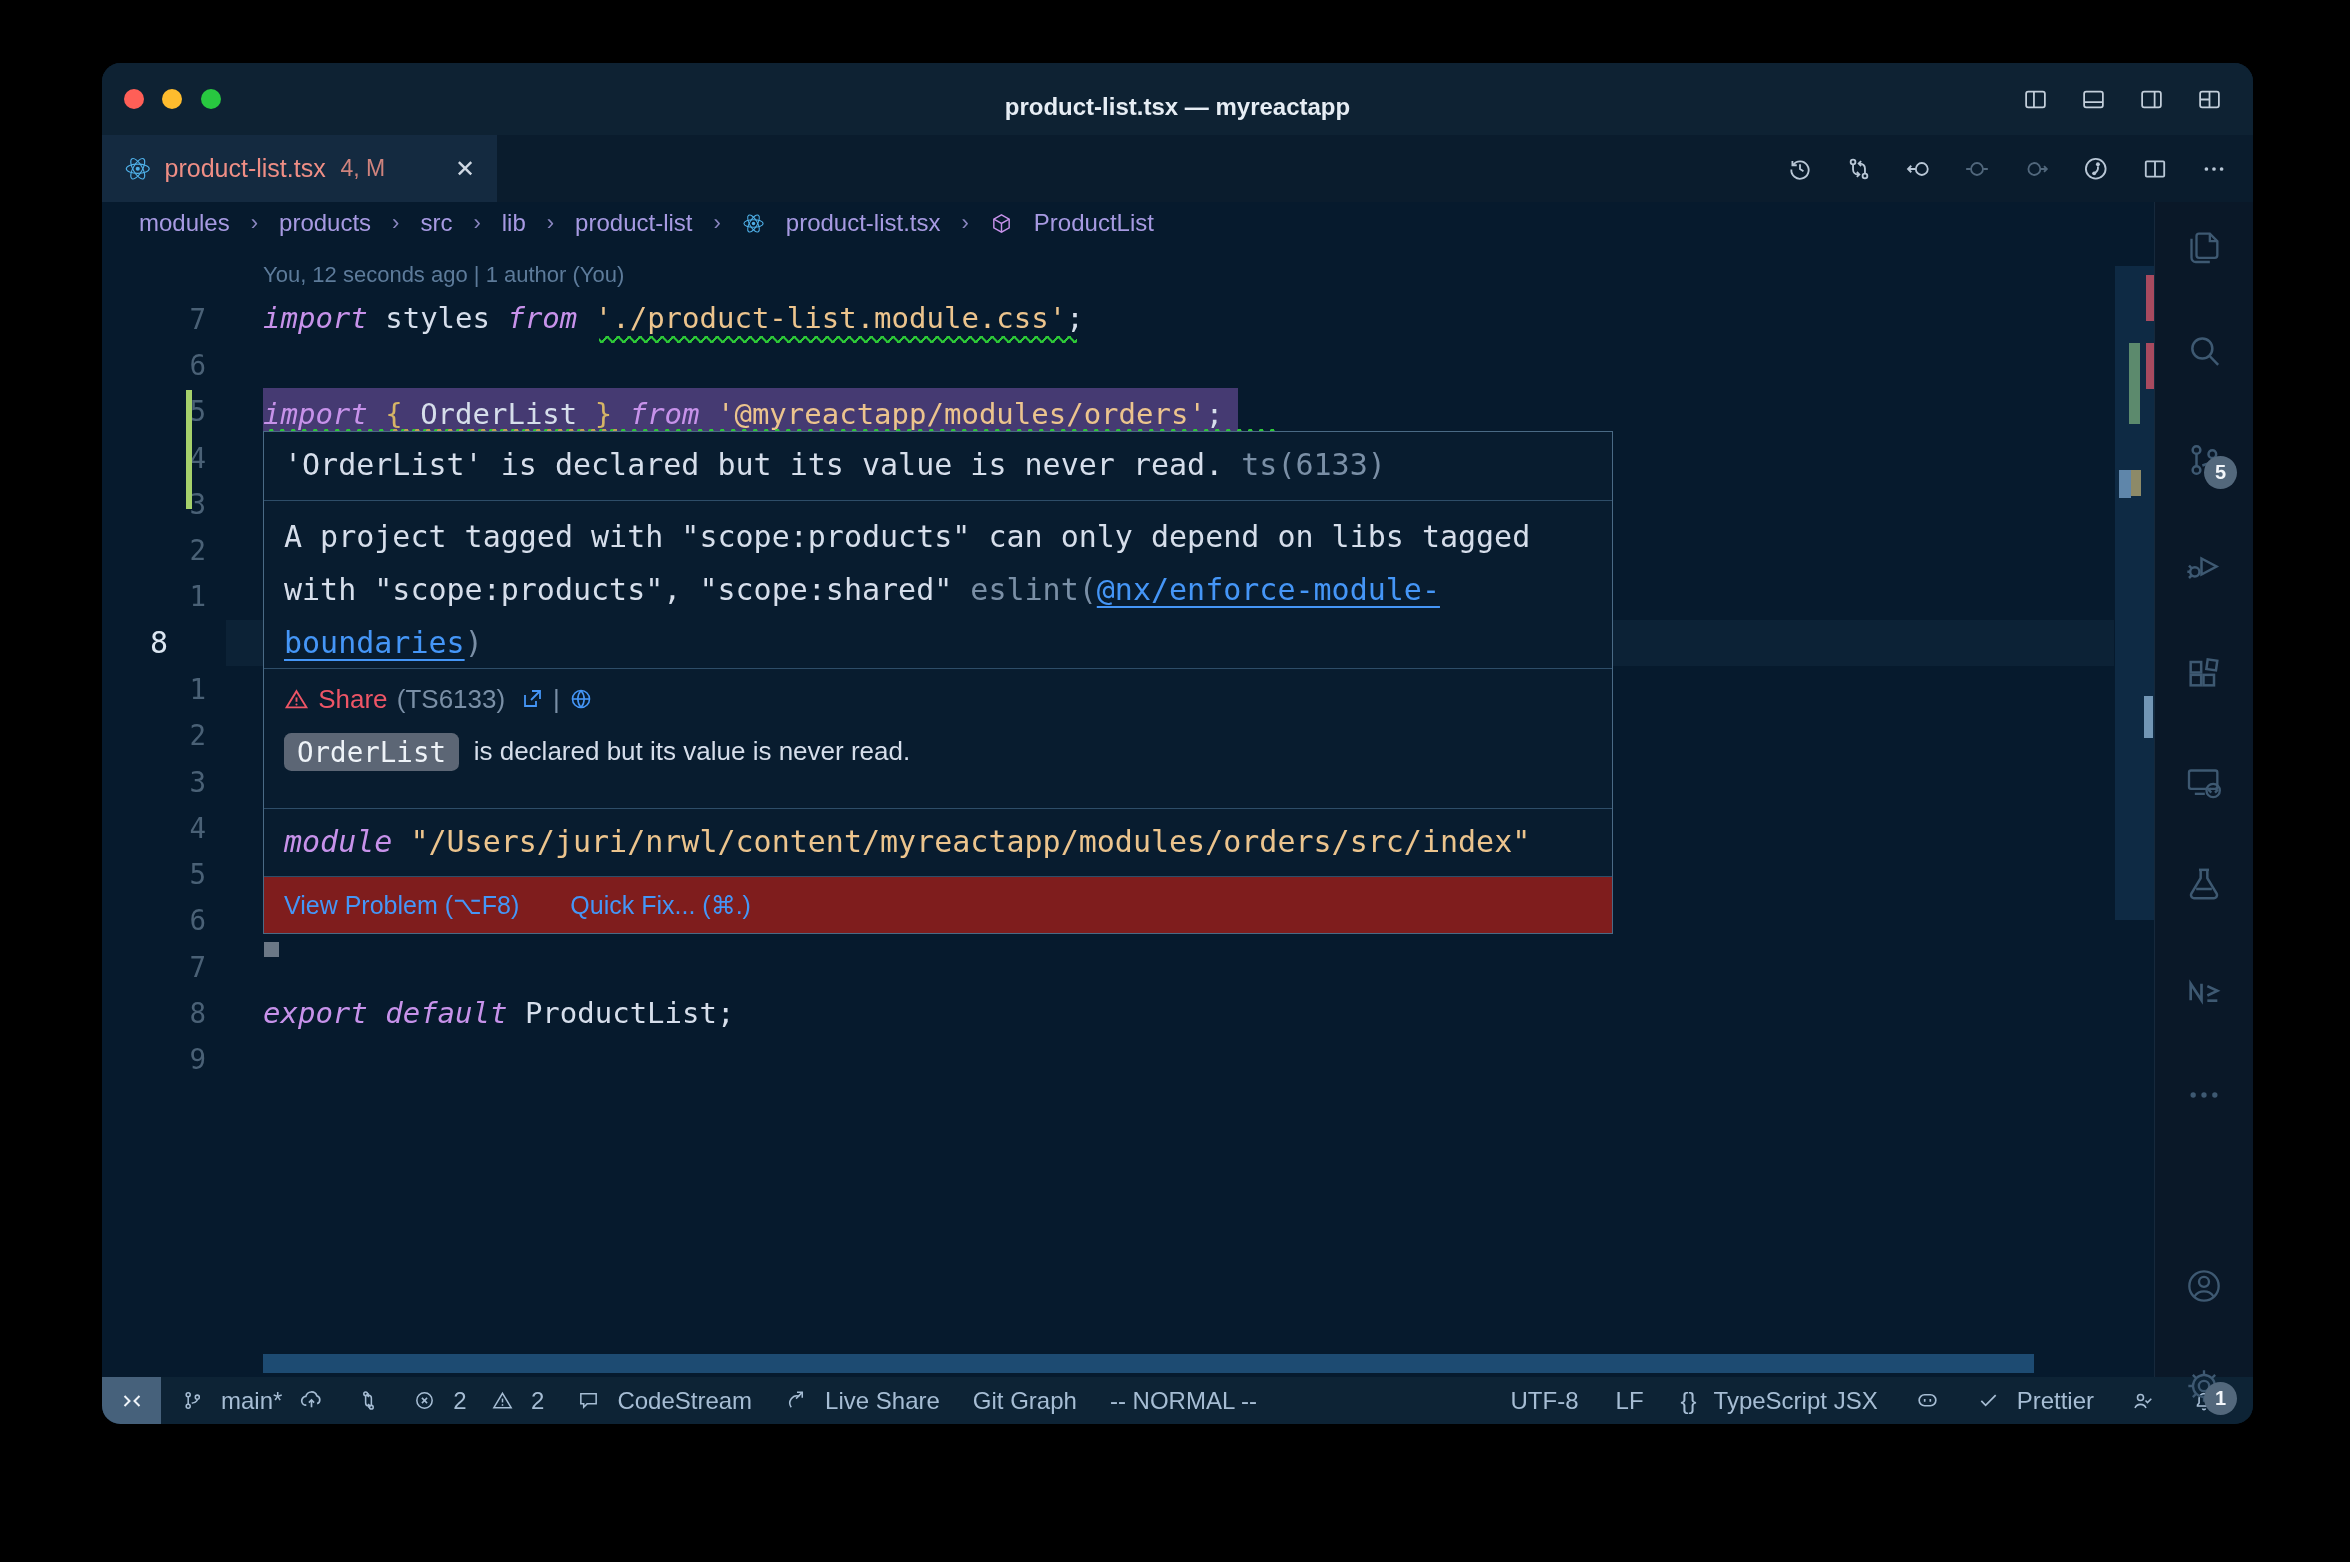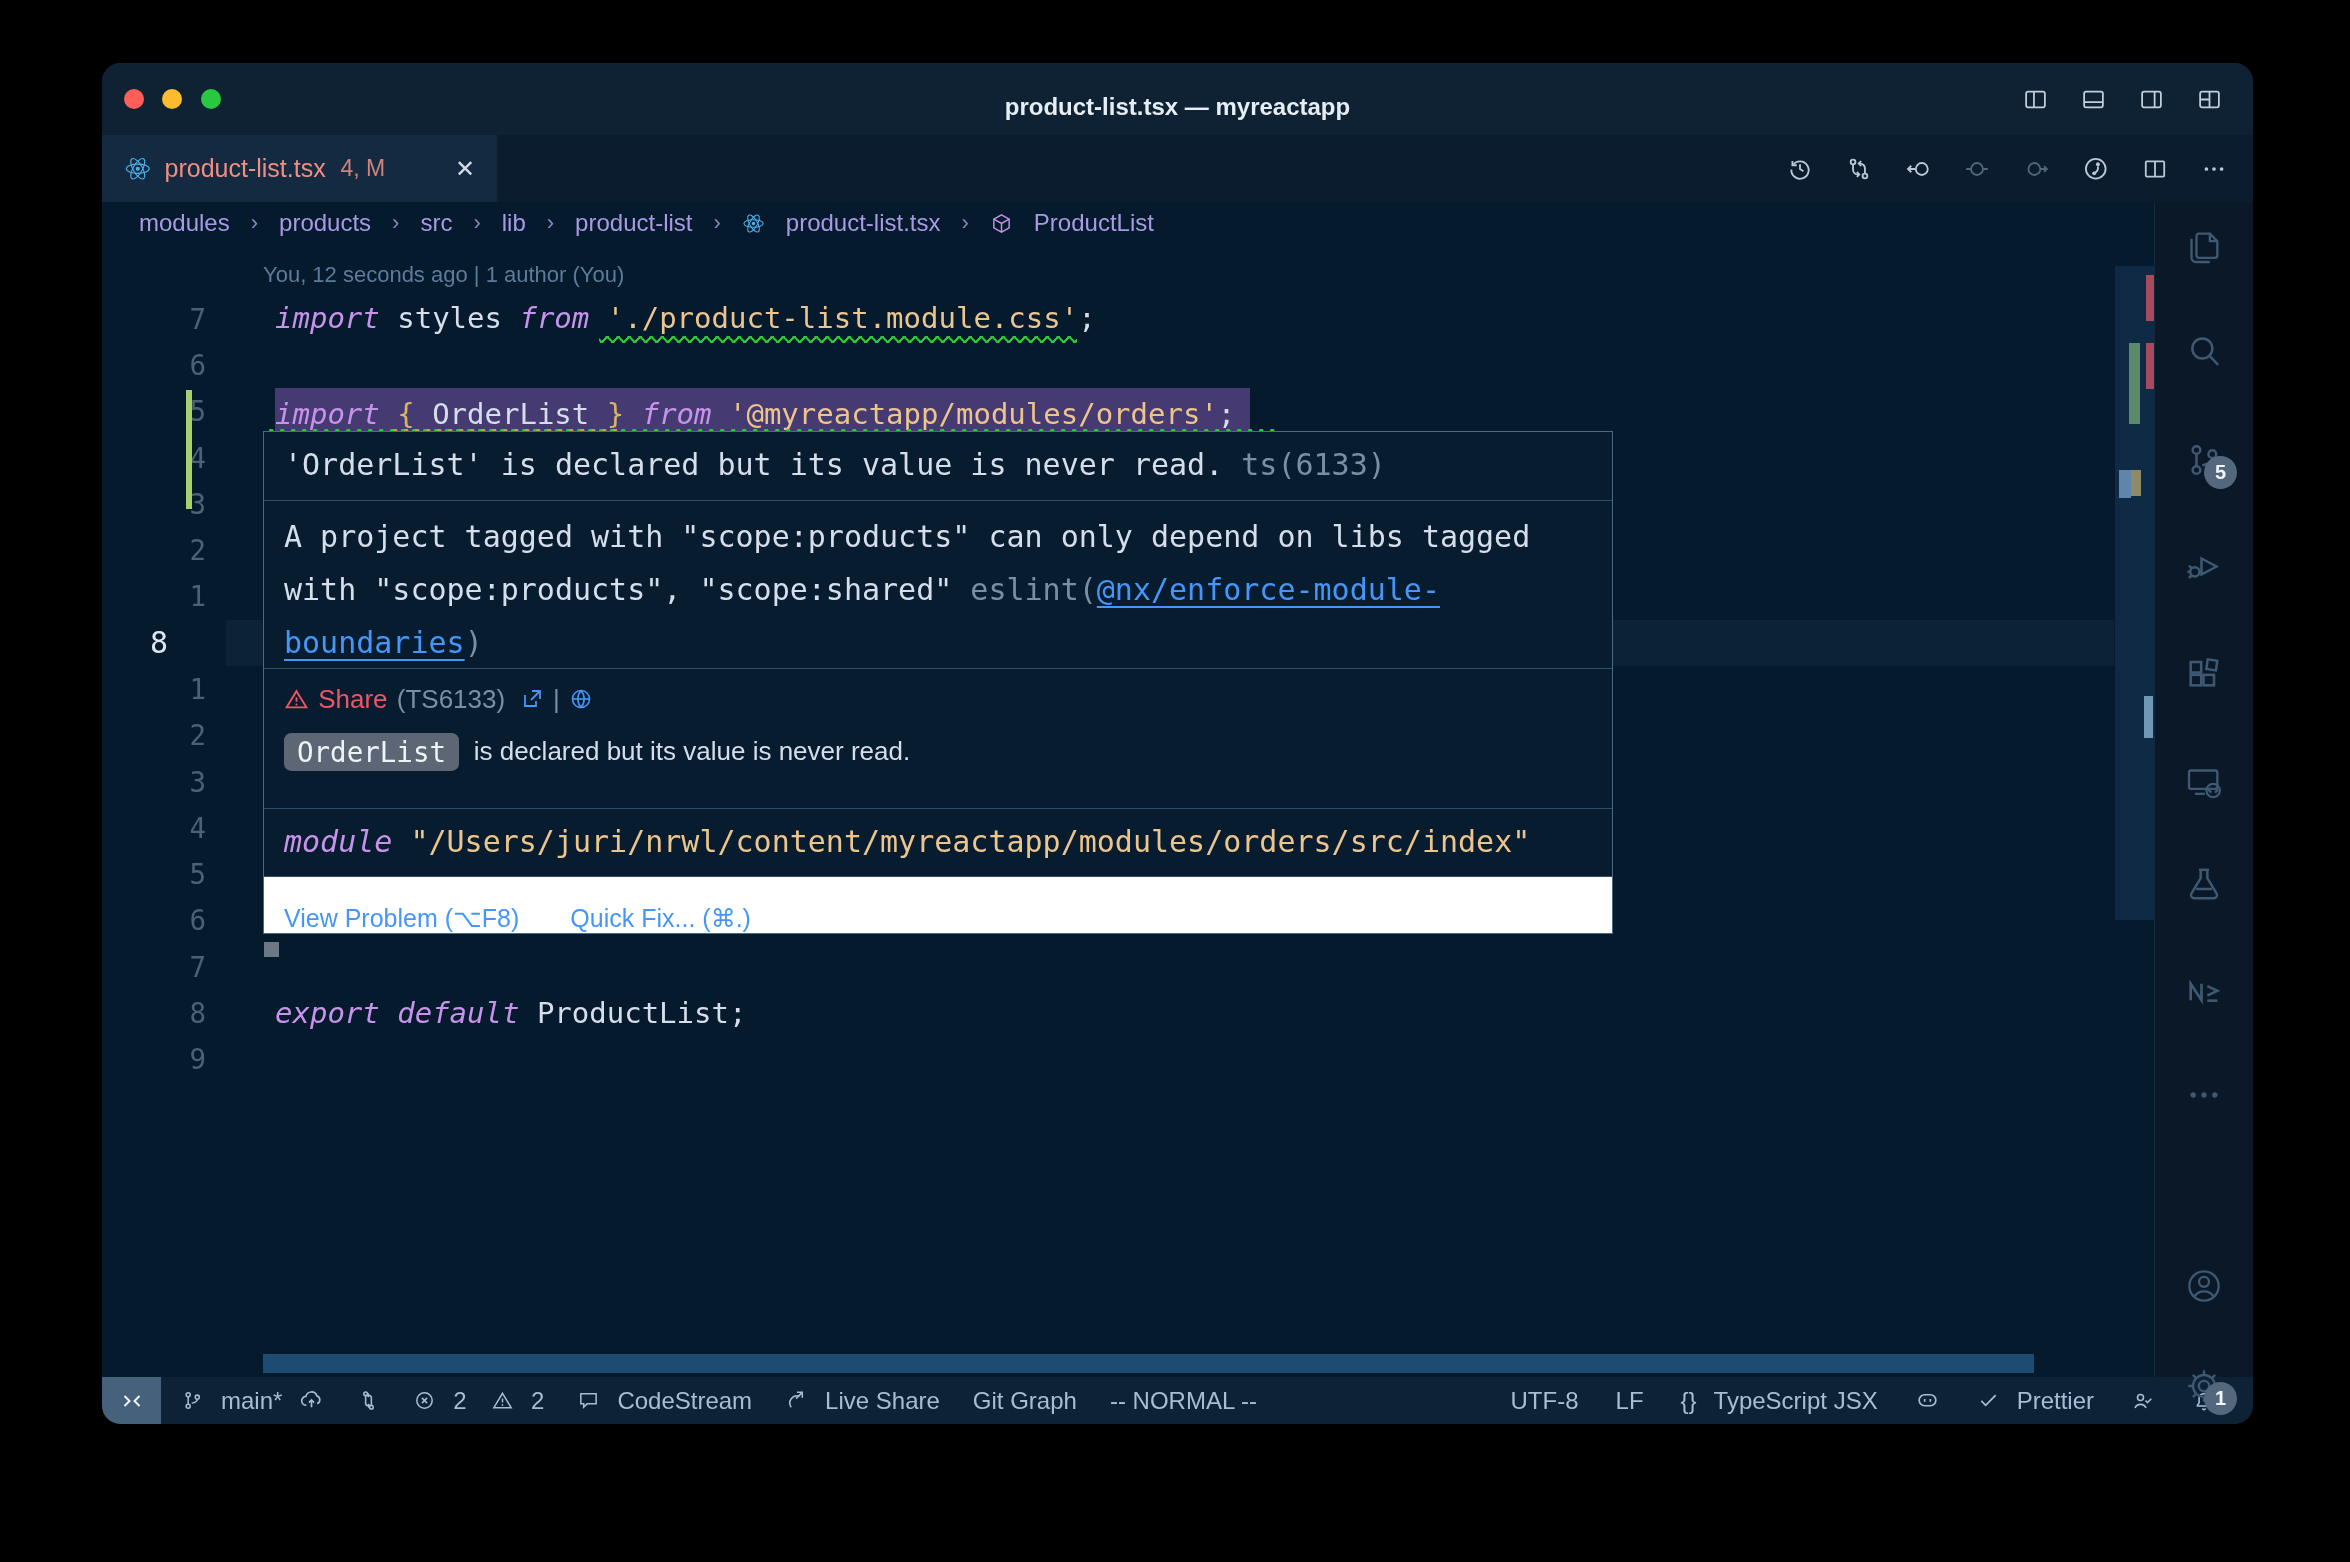--- a/index.html
+++ b/index.html
@@ -42,21 +42,21 @@
 
   
   .editor{flex:1;position:relative;overflow:hidden;background:#061a2d;}
   .lens{position:absolute;left:161px;top:11px;height:40px;line-height:40px;
         color:#5d7b9a;font-size:22px;}
   .ln{position:absolute;left:0;width:104px;text-align:right;color:#4a6176;
       font:27.5px/46px "DejaVu Sans Mono",monospace;}
   .ln.cur{left:48px;width:auto;text-align:left;color:#dce7f2;font-size:30px;}
   .gutter-mod{position:absolute;left:84px;top:146px;width:6.4px;height:119px;background:#a5d06b;}
 
-  .crow{position:absolute;left:173px;height:46px;line-height:46px;white-space:pre;
+  .crow{position:absolute;left:161px;height:46px;line-height:46px;white-space:pre;
         font-family:"DejaVu Sans Mono",monospace;font-size:29px;}
   .tk-kw{color:#c792ea;font-style:italic;}
   .tk-fg{color:#d6deeb;}
   .tk-str{color:#ecc48d;}
   .tk-brace{color:#d6b566;}
   .hl5{display:inline-block;background:#453a72;padding:2.8px 14.7px 2.8px 0;margin-left:0;}
 
   .sq{position:absolute;height:7.3px;background-repeat:repeat-x;
       background-size:11px 7.3px;background-position:0 0,5.5px 0;}
   .sq.green{background-image:
@@ -80,21 +80,21 @@
   .hlink{color:#4596f7;text-decoration:underline;text-underline-offset:6.4px;text-decoration-thickness:1.8px;}
   .hs1{height:68px;line-height:66px;padding:0 20px;white-space:pre;}
   .hs2{height:168px;padding:9.2px 20px 0;line-height:53px;}
   .hs3{height:140px;padding:14.7px 20px 0;}
   .hs3-row1{display:flex;align-items:center;gap:9.2px;font-size:26px;}
   .err-label{color:#ee5566;}
   .hs3-row2{margin-top:18.4px;display:flex;align-items:center;gap:14.7px;color:#d6deeb;font-size:26px;}
   .chip{font-family:"DejaVu Sans Mono",monospace;font-size:27.5px;color:#eef3f8;
         background:#5c6675;border-radius:7.3px;padding:2.8px 13px;}
   .hs4{height:68px;line-height:66px;padding:0 20px;white-space:pre;}
-  .hs5{height:57px;background:#ffffff;display:flex;align-items:flex-end;gap:51px;
+  .hs5{height:57px;background:#7f1d1d;display:flex;align-items:center;gap:51px;
        padding:0 20px;color:#4596f7;font-size:25px;}
   .grip{position:absolute;left:162px;top:698px;width:14.7px;height:14.7px;background:#7e8a97;opacity:.85;}
 
   
   .vcol{position:absolute;left:2013px;top:22px;width:39px;height:654px;background:#0e2a44;}
   .mark{position:absolute;}
   .hsb{position:absolute;left:161px;top:1110px;width:1771px;height:19px;background:#1d4b72;}
 
   
   .activitybar{width:99px;flex:none;position:relative;background:#0a1828;border-left:0.9px solid #16293c;}

